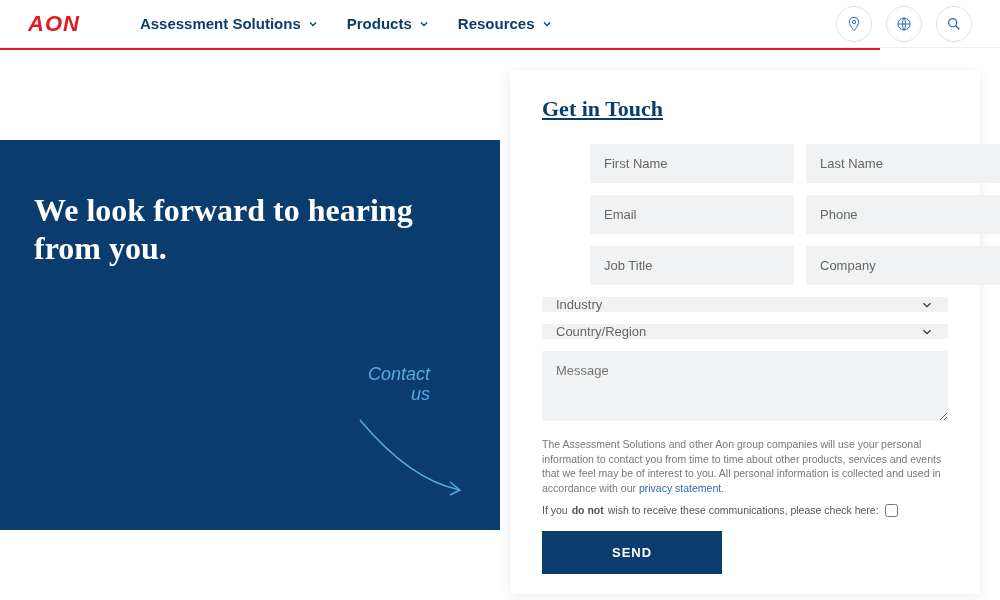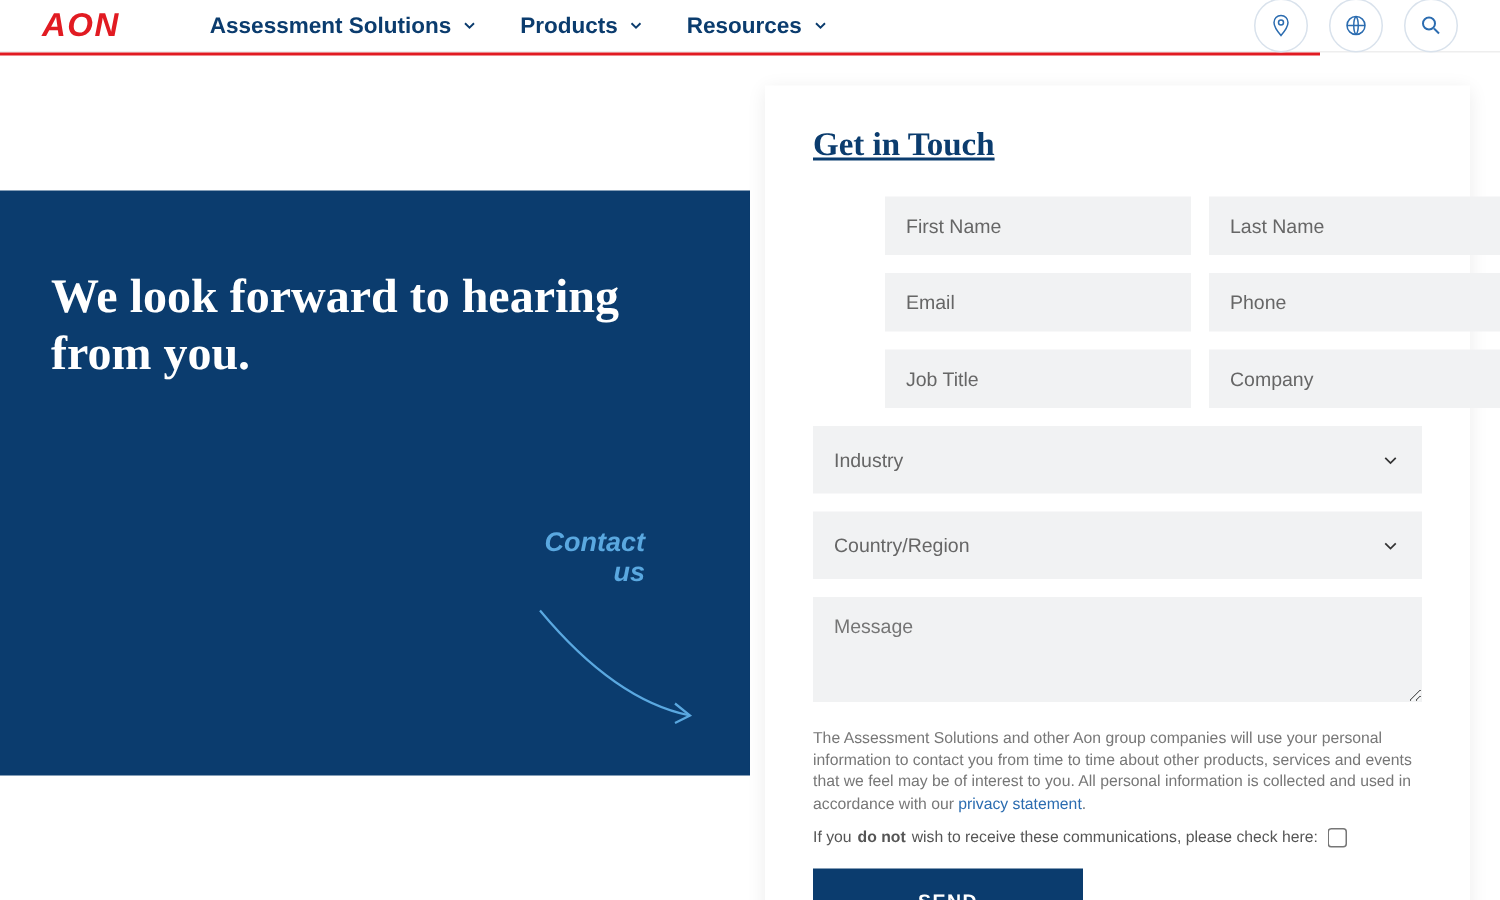--- a/index.html
+++ b/index.html
@@ -1,40 +1,40 @@
 <!DOCTYPE html>
 <html><head>
 <meta charset="utf-8">
 <style>
 * { margin:0; padding:0; box-sizing:border-box; }
 body { font-family: -apple-system, BlinkMacSystemFont, "Segoe UI", Arial, sans-serif; width:1000px; height:600px; overflow:hidden; background:#fff; }
-.header { display:flex; align-items:center; height:35px; padding:0 28px; border-bottom:1px solid #eee; }
+.header { display:flex; align-items:center; height:48px; padding:0 28px; border-bottom:1px solid #eee; }
 .logo { font-weight:900; font-size:22px; letter-spacing:1px; color:#e11b22; font-style:italic; }
 .nav { display:flex; gap:28px; margin-left:60px; }
 .nav-item { display:flex; align-items:center; gap:6px; color:#0b3c6e; font-weight:700; font-size:15px; cursor:pointer; }
 .nav-item svg { width:12px; height:12px; }
 .header-right { margin-left:auto; display:flex; align-items:center; gap:14px; }
 .icon-btn { width:36px; height:36px; border:1px solid #d9e2ec; border-radius:50%; display:flex; align-items:center; justify-content:center; cursor:pointer; color:#2b6cb0; }
 .icon-btn svg { width:16px; height:16px; }
 .contact-btn { background:#0b3c6e; color:#fff; font-weight:700; font-size:13px; padding:14px 20px; cursor:pointer; border:none; }
 .redline { height:2px; background:#e11b22; width:880px; }
 .main { position:relative; height:550px; }
 .blue-block { position:absolute; left:0; top:90px; width:500px; height:390px; background:#0b3c6e; padding:51px 34px; color:#fff; }
 .blue-block h1 { font-size:32px; font-weight:800; line-height:1.2; margin-bottom:24px; font-family:Georgia,serif; }
 .blue-block p { font-size:15px; line-height:1.6; max-width:330px; }
-.contact-label { position:absolute; right:70px; top:225px; color:#5aa8e0; font-weight:700; font-size:18px; line-height:1.1; font-style:italic; text-align:right; }
+.contact-label { position:absolute; right:70px; top:225px; color:#5aa8e0; font-weight:400; font-size:18px; line-height:1.1; font-style:italic; text-align:right; }
 .arrow { position:absolute; right:30px; top:270px; width:120px; height:90px; }
 .arrow svg { stroke:#5aa8e0; fill:none; }
 .form-card { position:absolute; left:510px; top:20px; width:470px; background:#fff; box-shadow:0 2px 12px rgba(0,0,0,.08); padding:26px 32px 20px; }
 .form-title { color:#0b3c6e; font-weight:800; font-size:22px; margin-bottom:22px; font-family:Georgia,serif;text-decoration:underline; }
 .row { display:flex; gap:12px; margin-bottom:12px;padding-left:48px; }
 .field { flex:1; background:#f1f2f3; border:none; padding:12px 14px; font-size:13px; color:#666; }
 .field::placeholder { color:#666; }
 .select-row { margin-bottom:12px; }
-.select { width:100%; background:#f1f2f3; border:none; padding:15px 14px; font-size:13px; color:#666; display:flex; justify-content:space-between; align-items:center; cursor:pointer;text-align:center; }
+.select { width:100%; background:#f1f2f3; border:none; padding:0 14px; font-size:13px; color:#666; display:flex; justify-content:space-between; align-items:center; cursor:pointer;text-align:center; }
 .select svg { width:14px; height:14px; }
 .textarea { width:100%; background:#f1f2f3; border:none; padding:12px 14px; font-size:13px; color:#666; min-height:70px; resize:vertical; font-family:inherit; margin-bottom:12px; }
 .disclaimer { font-size:10.5px; color:#777; line-height:1.4; margin-bottom:8px; }
 .disclaimer a { color:#2b6cb0; text-decoration:none; }
 .optout { font-size:10.5px; color:#555; display:flex; gap:4px; margin-bottom:14px; }
 .optout b { font-weight:700; }
 .optout input { margin-left:2px; }
 .send-btn { background:#0b3c6e; color:#fff; font-weight:800; font-size:13px; padding:14px 70px; border:none; cursor:pointer; letter-spacing:1px; }
 </style>
 </head>

